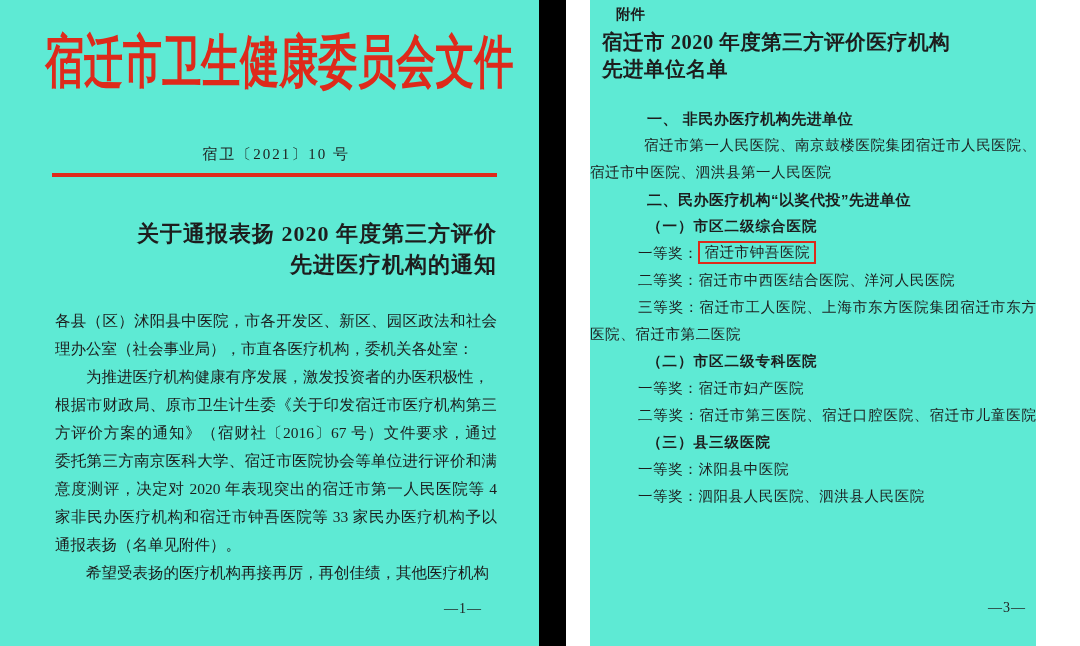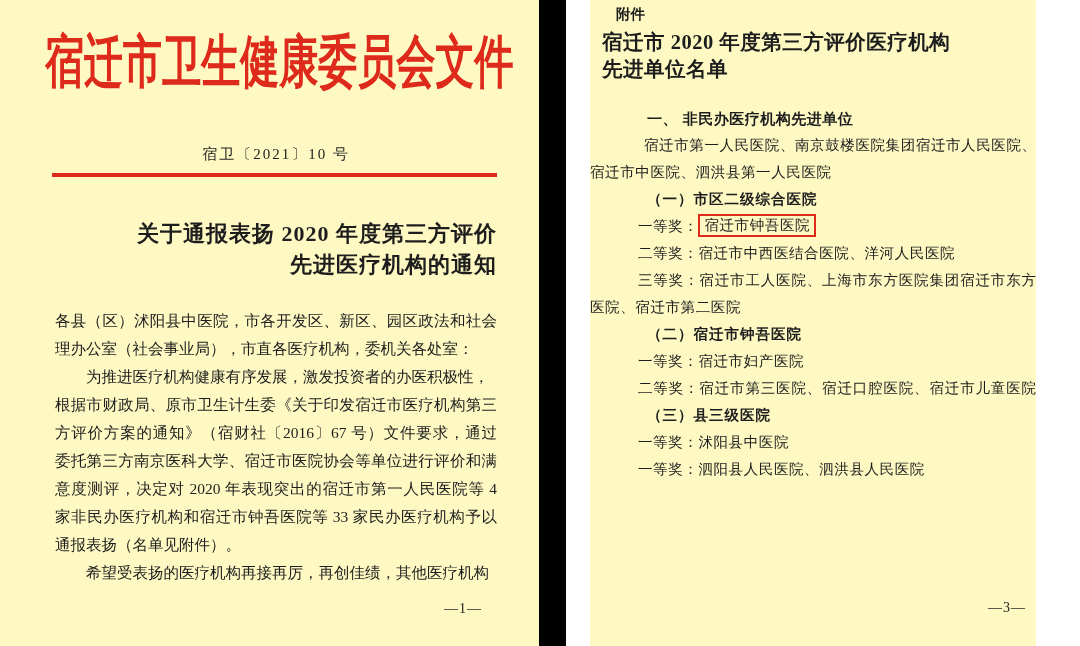--- a/index.html
+++ b/index.html
@@ -9,21 +9,21 @@
   }
   * { margin: 0; padding: 0; box-sizing: border-box; }
   html, body { width: 1080px; height: 646px; background: #ffffff; overflow: hidden; }
   body {
     position: relative;
     font-family: "Liberation Serif", "DejaVu Serif", serif;
     color: var(--ink);
   }
 
   
-  .page { position: absolute; top: 0; height: 646px; background: #fef9c3; }
+  .page { position: absolute; top: 0; height: 646px; background: #5eead4; }
   #left-page  { left: 0;   width: 539px; }
   #right-page { left: 590px; width: 446px; }
   #page-gap {
     position: absolute; top: 0; left: 539px; width: 27px; height: 646px;
     background: var(--divider);
   }
 
   
   .red-header {
     position: absolute; left: 45px; top: 24px;
@@ -126,28 +126,29 @@
 
   <div class="appendix-title">
     <div>宿迁市 2020 年度第三方评价医疗机构</div>
     <div>先进单位名单</div>
   </div>
 
   <div class="right-list">
     <div class="rline" data-style="section">一、 非民办医疗机构先进单位</div>
     <div class="rline" data-style="pj">宿迁市第一人民医院、南京鼓楼医院集团宿迁市人民医院、</div>
     <div class="rline" data-style="body">宿迁市中医院、泗洪县第一人民医院</div>
+    <div class="rline" data-style="section">二、民办医疗机构“以奖代投”先进单位</div>
     <div class="rline" data-style="sub">（一）市区二级综合医院</div>
     <div class="rline" data-style="item">
       <span>一等奖：</span><span class="redbox">宿迁市钟吾医院</span>
     </div>
     <div class="rline" data-style="item">二等奖：宿迁市中西医结合医院、洋河人民医院</div>
     <div class="rline" data-style="ij">三等奖：宿迁市工人医院、上海市东方医院集团宿迁市东方</div>
     <div class="rline" data-style="body">医院、宿迁市第二医院</div>
-    <div class="rline" data-style="sub">（二）宿迁市钟吾医院</div>
+    <div class="rline" data-style="sub">（二）市区二级专科医院</div>
     <div class="rline" data-style="item">一等奖：宿迁市妇产医院</div>
     <div class="rline" data-style="ij">二等奖：宿迁市第三医院、宿迁口腔医院、宿迁市儿童医院</div>
     <div class="rline" data-style="sub">（三）县三级医院</div>
     <div class="rline" data-style="item">一等奖：沭阳县中医院</div>
     <div class="rline" data-style="item">一等奖：泗阳县人民医院、泗洪县人民医院</div>
   </div>
 
   <div class="page-num" id="right-pagenum">—3—</div>
 </div>
 

